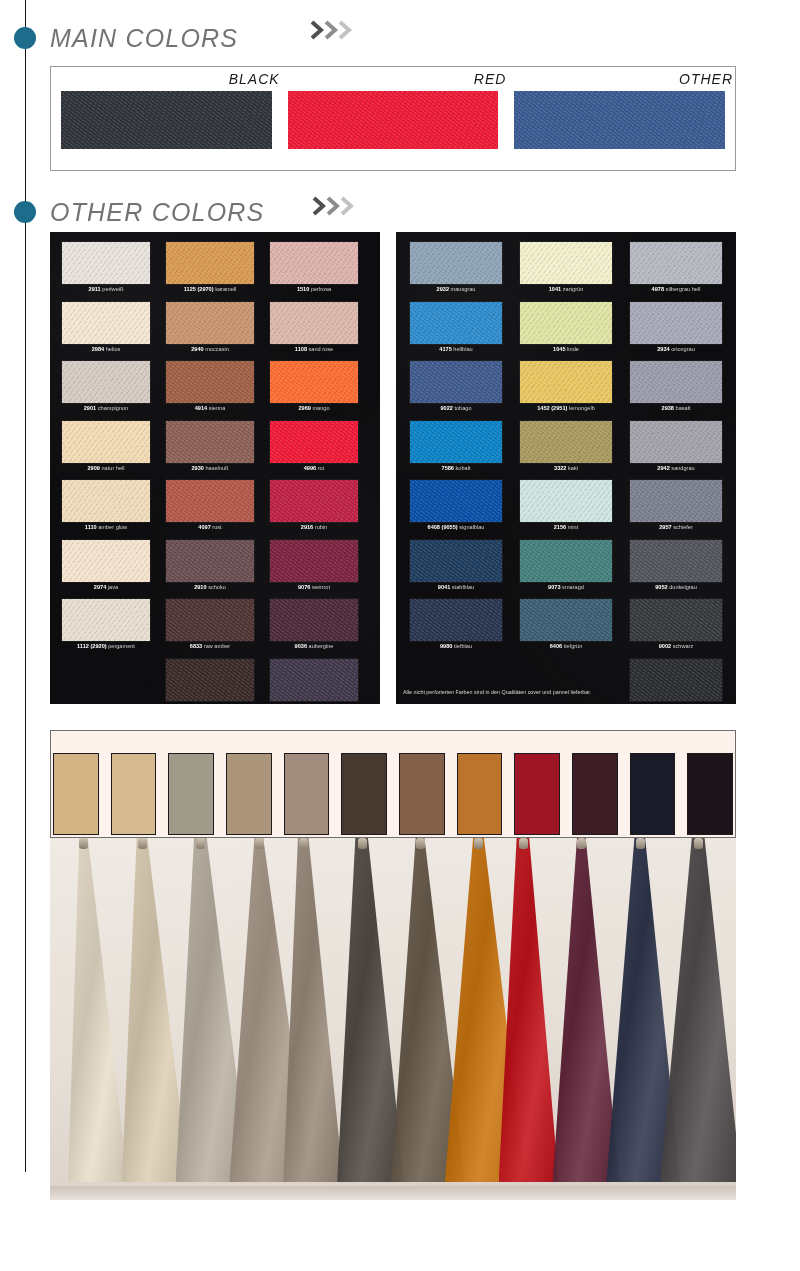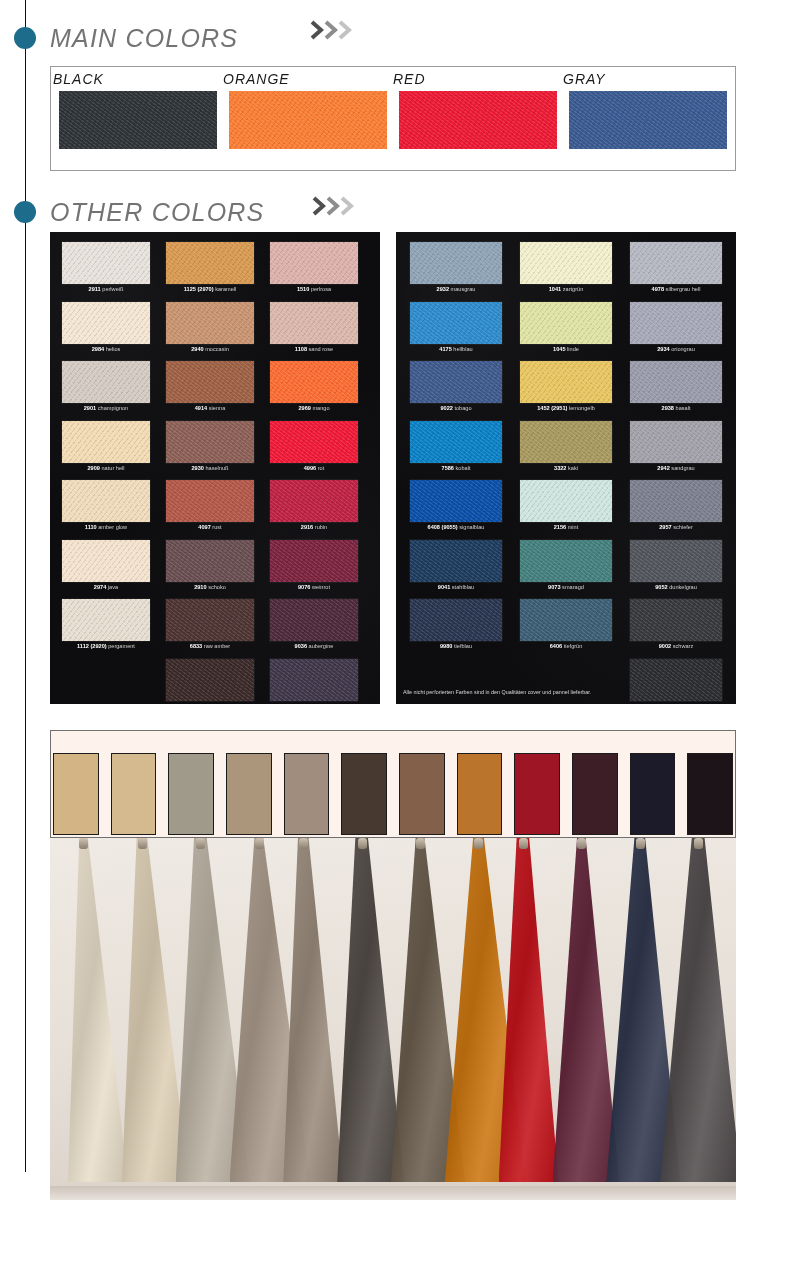--- a/index.html
+++ b/index.html
@@ -40,21 +40,21 @@
   
   .main-panel {
     position: absolute; left: 50px; top: 66px;
     width: 686px; height: 105px;
     border: 1px solid #9a9a9a; background: #fff;
   }
   .main-row {
     position: absolute; left: 2px; top: 4px; right: 2px;
     display: flex;
   }
-  .main-cell { flex: 1 1 0; text-align: left; }
+  .main-cell { flex: 1 1 0; text-align: right; }
   .main-label {
     font-size: 14px; font-style: italic; letter-spacing: 1px;
     color: #1a1a1a; margin-bottom: 4px;
   }
   .main-swatch {
     height: 58px; width: 93%; margin: 0 auto;
     position: relative; overflow: hidden;
   }
   .grain::after {
     content:""; position:absolute; inset:0; opacity:.22;
@@ -152,29 +152,25 @@
     </svg>
   </div>
 
   <div class="main-panel">
     <div class="main-row" id="main-row">
         <div class="main-cell">
           <div class="main-label">BLACK</div>
           <div class="main-swatch grain" style="background: rgb(47, 52, 57);"></div>
         </div>
         <div class="main-cell">
-          <div class="main-label">ORANGE</div>
-          <div class="main-swatch grain" style="background: rgb(250, 126, 51);"></div>
-        </div>
-        <div class="main-cell">
           <div class="main-label">RED</div>
           <div class="main-swatch grain" style="background: rgb(237, 26, 53);"></div>
         </div>
         <div class="main-cell">
-          <div class="main-label">GRAY</div>
+          <div class="main-label">OTHER</div>
           <div class="main-swatch grain" style="background: rgb(58, 91, 145);"></div>
         </div>
       </div>
   </div>
 
   <div class="section-head" style="top:192px;">
     <span class="bullet" style="top:9px;"></span>
     <span class="section-title" style="top:6px;">OTHER COLORS</span>
   </div>
   <div class="chevrons" style="left:312px; top:196px;">

